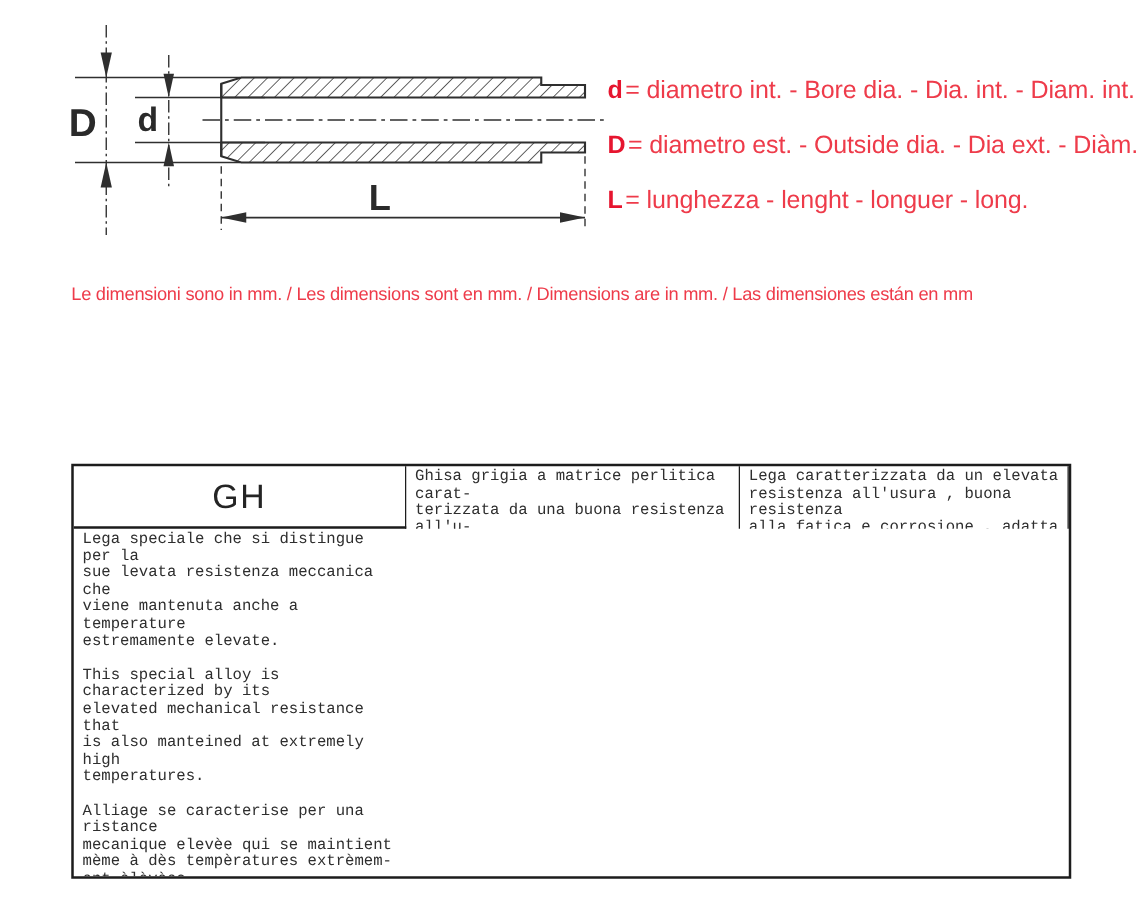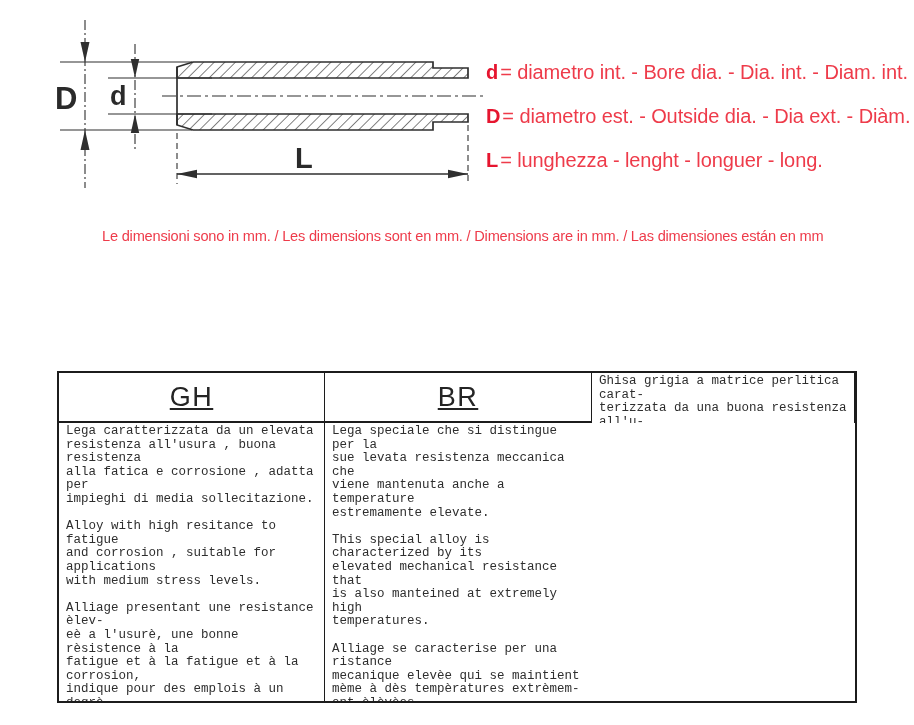--- a/index.html
+++ b/index.html
@@ -23,40 +23,39 @@
     font-size: 20px; color: #ee3b4a; font-weight: 500;
     letter-spacing: -0.1px;
   }
   .legend-item { margin-bottom: 21px; white-space: nowrap; }
   .legend-key  { font-weight: 700; color: #e6152f; margin-right: 2px; }
 
   
   .note {
     position: absolute; left: 57px; top: 228px;
     font-size: 14.6px; color: #ee3b4a;
-    white-space: nowrap; letter-spacing: -0.2px; font-weight: 500; margin-left: 45px;
+    white-space: nowrap; letter-spacing: -0.2px; font-weight: 500;
   }
 
   
   .spec-table {
     position: absolute; left: 57px; top: 371px;
     width: 800px; height: 332px;
     border: 2px solid #1c1c1c;
     box-sizing: border-box;
     display: grid;
     grid-template-columns: 266px 267px 1fr;
     grid-template-rows: 50px 1fr;
   }
   .th {
     display: flex; align-items: center; justify-content: center;
     font-size: 27px; letter-spacing: 1.5px; font-weight: 500;
     color: #242424;
     border-bottom: 2px solid #1c1c1c;
     box-sizing: border-box;
-    text-decoration: underline;
   }
   .td {
     padding: 2px 6px 0 7px;
     font-size: 12.5px; line-height: 13.6px;
     color: #2e2e2e;
     white-space: pre-line;
     overflow: hidden;
     box-sizing: border-box;
     font-family: Liberation Mono, monospace;
   }
@@ -113,21 +112,20 @@
   </div>
   <div class="legend-item">
     <span class="legend-key">L</span><span class="legend-text">= lunghezza - lenght - longuer - long.</span>
   </div>
 </div>
 
 <div class="note">Le dimensioni sono in mm. / Les dimensions sont en mm. / Dimensions are in mm. / Las dimensiones están en mm</div>
 
 <div class="spec-table">
   <div class="th col-divider">GH</div>
-  <div class="th col-divider">BR</div>
 
   <div class="td col-divider">Ghisa grigia a matrice perlitica carat-
 terizzata da una buona resistenza all'u-
 sura , adatta per impieghi di normali
 sollecitazioni
 
 Perlitic grey iron with good resistance
 to wear suitable for applications with
 normal stress levels.
 

